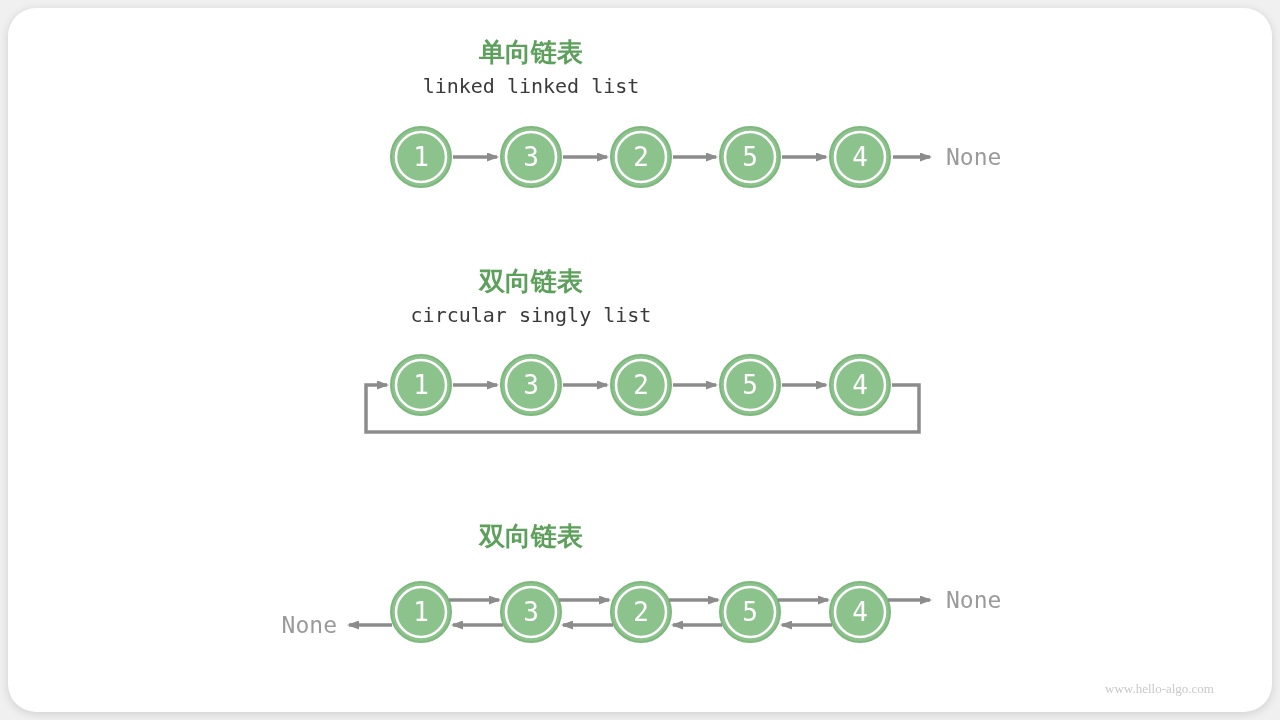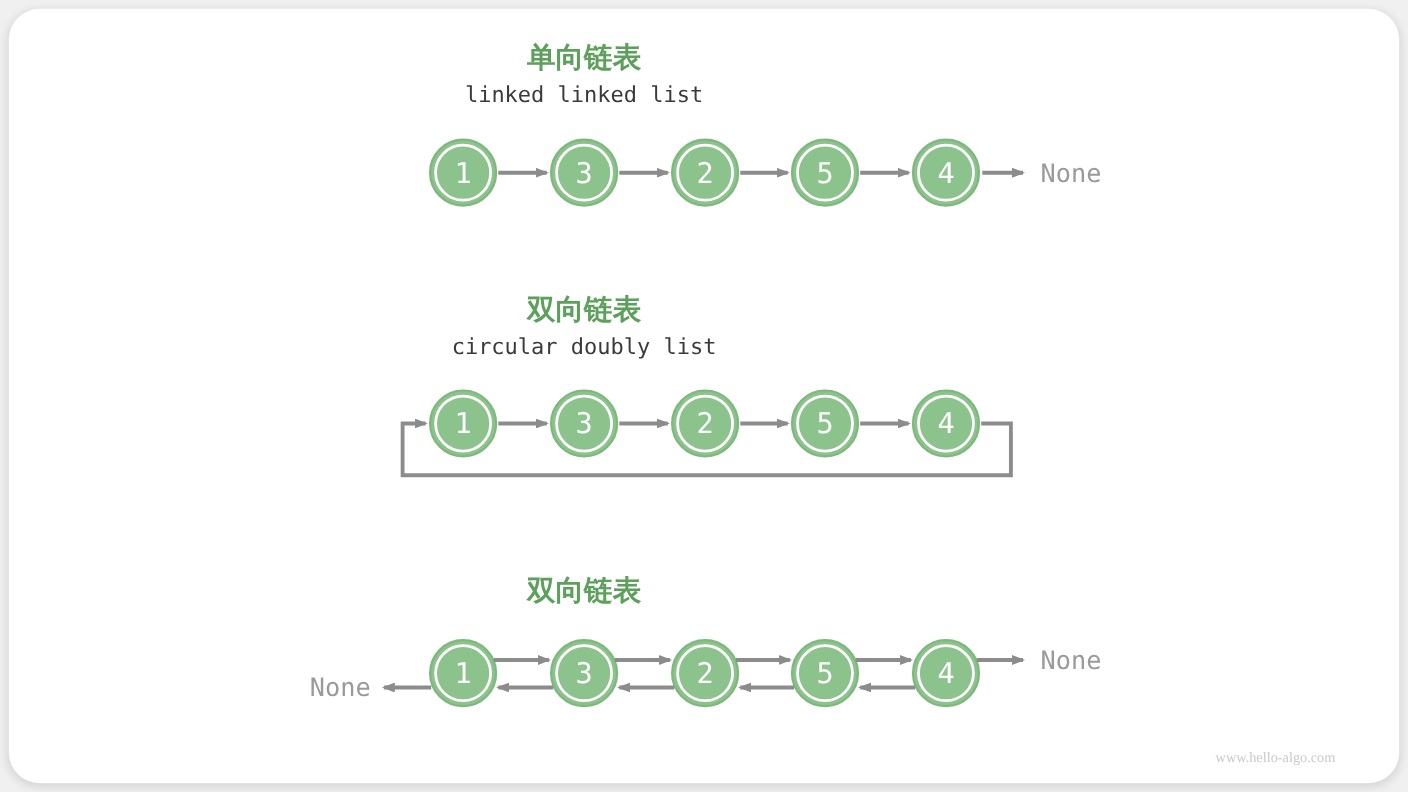--- a/index.html
+++ b/index.html
@@ -69,21 +69,21 @@
 </head>
 <body>
 
 <div class="stage">
   <div class="card"></div>
 
   <div class="title-zh" id="t-zh-0">单向链表</div>
   <div class="title-en" id="t-en-0">linked linked list</div>
 
   <div class="title-zh" id="t-zh-1">双向链表</div>
-  <div class="title-en" id="t-en-1">circular doubly list</div>
+  <div class="title-en" id="t-en-1">circular singly list</div>
 
   <div class="title-zh" id="t-zh-2">双向链表</div>
 
   <svg id="diagram" viewBox="0 0 1280 720" xmlns="http://www.w3.org/2000/svg">
     <defs>
       <marker id="arrowhead" markerUnits="userSpaceOnUse" markerWidth="12" markerHeight="9" refX="10" refY="4.5" orient="auto">
         <path id="arrowhead-path" d="M0,0 L12,4.5 L0,9 Z" fill="#8c8c8c"></path>
       </marker>
     </defs>
   <circle cx="421" cy="157" r="30" fill="#8cc28c" stroke="#7eb87e" stroke-width="2"></circle>

